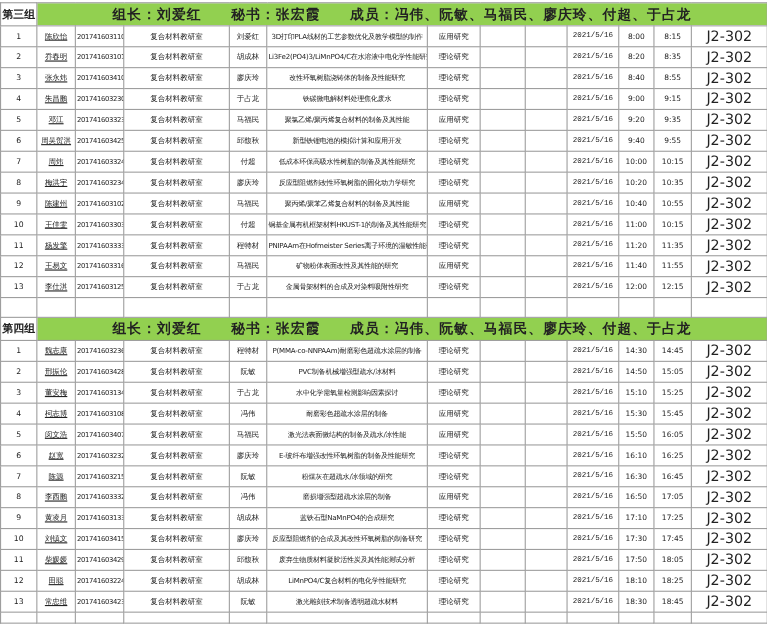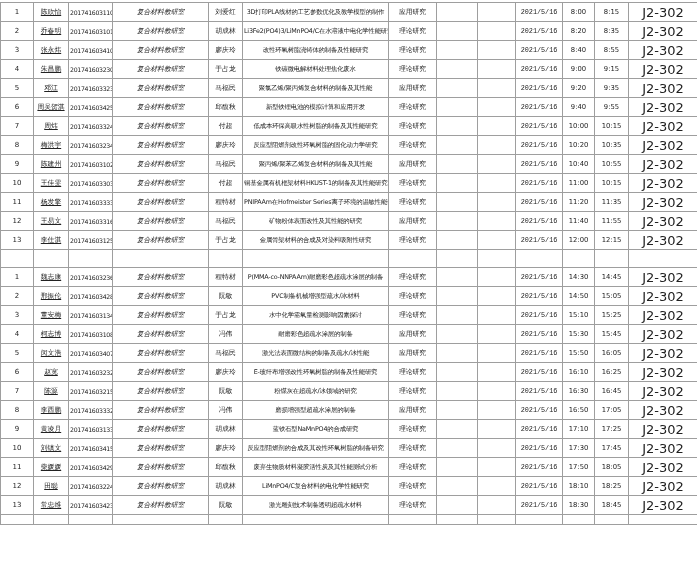--- a/index.html
+++ b/index.html
@@ -8,21 +8,21 @@
   #sheet td{border:1px solid #9e9e9e;padding:0 1px;text-align:center;vertical-align:middle;color:#222;overflow:hidden;white-space:nowrap;}
   tr.hdr{height:21px;}
   tr.data{height:19px;}
   tr.sep{height:18px;}
   tr.sep-last{height:10px;}
   td.group-label{font-weight:bold;font-size:10px;color:#000;background:#ffffff;}
   td.green{background:#92d050;font-weight:bold;font-size:12.5px;color:#000;letter-spacing:1px;}
   td.c-no{font-size:7px;}
   td.c-name{font-size:6.8px;text-decoration:underline;}
   td.c-id{font-size:6.2px;letter-spacing:-0.3px;}
-  td.c-dept{font-size:6.8px;font-style:italic;}
+  td.c-dept{font-size:6.8px;}
   td.c-advisor{font-size:6.8px;}
   td.c-title{font-size:6.4px;letter-spacing:-0.2px;}
   td.c-type{font-size:6.8px;margin-top:24px;}
   td.c-date{font-size:6.8px;font-family:Liberation Mono, monospace;}
   td.c-start,td.c-end{font-size:6.8px;margin-left:36px;}
   td.c-room{font-size:13px;}
 </style>
 </head>
 <body>
 
@@ -36,20 +36,24 @@
       <col style="width:146px">
     <col style="width:48px">
       <col style="width:41px">
       <col style="width:38px">
     <col style="width:47px">
       <col style="width:32px">
       <col style="width:34px">
     <col style="width:69px">
   </colgroup>
   <tbody id="sheet-body">
+      <tr class="hdr">
+        <td class="group-label">第三组</td>
+        <td class="green" colspan="12">组长：刘爱红　　秘书：张宏霞　　成员：冯伟、阮敏、马福民、廖庆玲、付超、于占龙</td>
+      </tr>
       <tr class="data">
         <td class="c-no">1</td>
         <td class="c-name">陈欣怡</td>
         <td class="c-id">201741603110</td>
         <td class="c-dept">复合材料教研室</td>
         <td class="c-advisor">刘爱红</td>
         <td class="c-title">3D打印PLA线材的工艺参数优化及教学模型的制作</td>
         <td class="c-type">应用研究</td>
         <td class="c-blank"></td>
         <td class="c-blank"></td>
@@ -245,20 +249,24 @@
         <td class="c-blank"></td>
         <td class="c-blank"></td>
         <td class="c-blank"></td>
         <td class="c-blank"></td>
         <td class="c-blank"></td>
         <td class="c-blank"></td>
         <td class="c-blank"></td>
         <td class="c-blank"></td>
         <td class="c-blank"></td>
         <td class="c-blank"></td>
+      </tr>
+      <tr class="hdr">
+        <td class="group-label">第四组</td>
+        <td class="green" colspan="12">组长：刘爱红　　秘书：张宏霞　　成员：冯伟、阮敏、马福民、廖庆玲、付超、于占龙</td>
       </tr>
       <tr class="data">
         <td class="c-no">1</td>
         <td class="c-name">魏志康</td>
         <td class="c-id">201741603236</td>
         <td class="c-dept">复合材料教研室</td>
         <td class="c-advisor">程特材</td>
         <td class="c-title">P(MMA-co-NNPAAm)耐磨彩色超疏水涂层的制备</td>
         <td class="c-type">理论研究</td>
         <td class="c-blank"></td>

